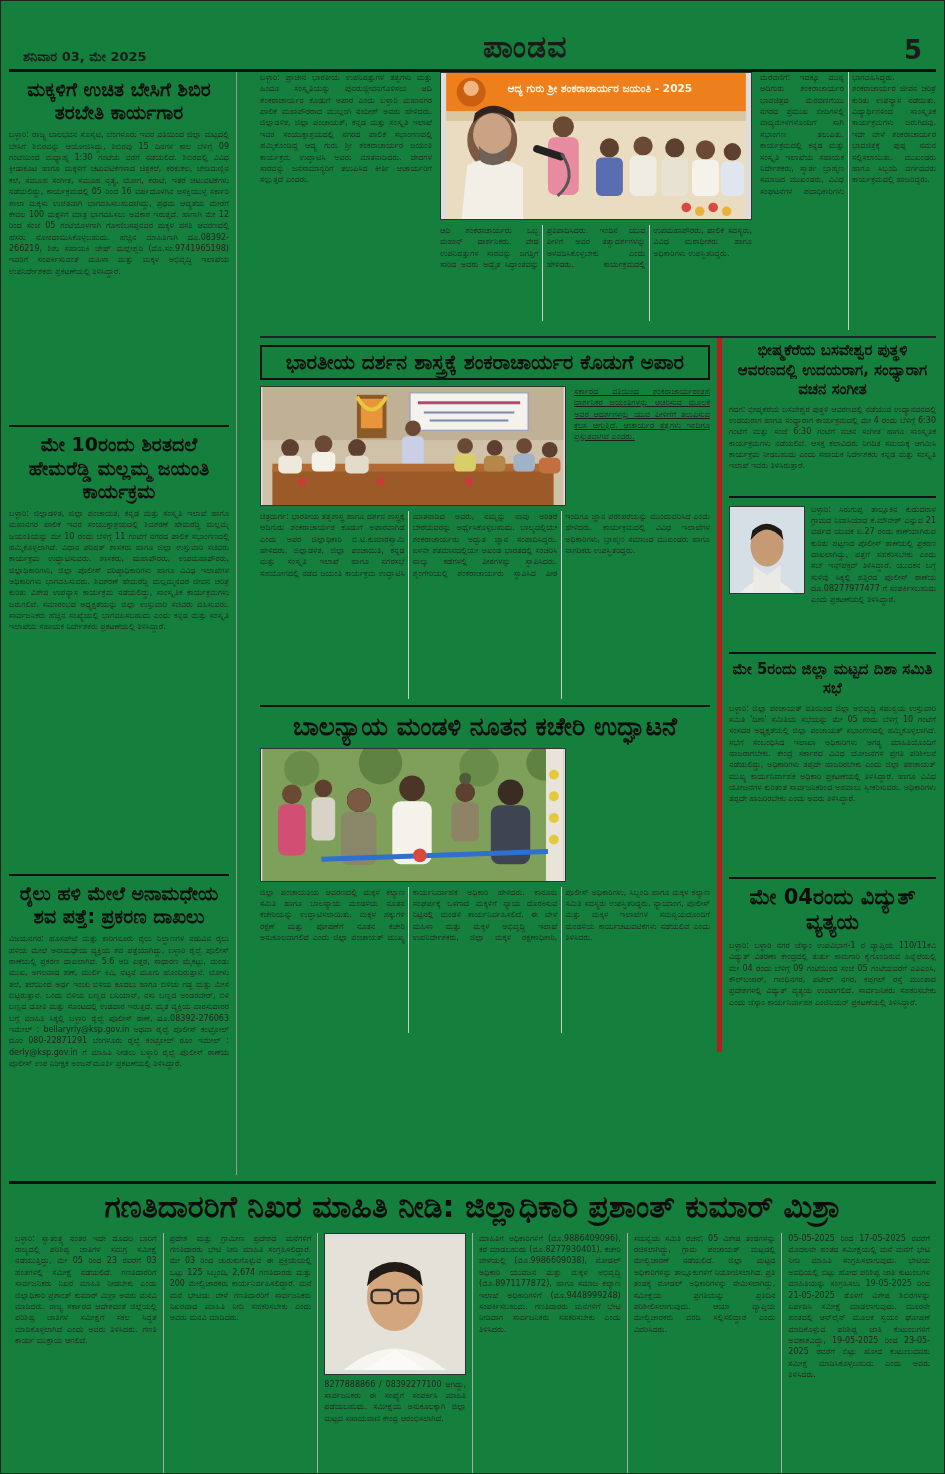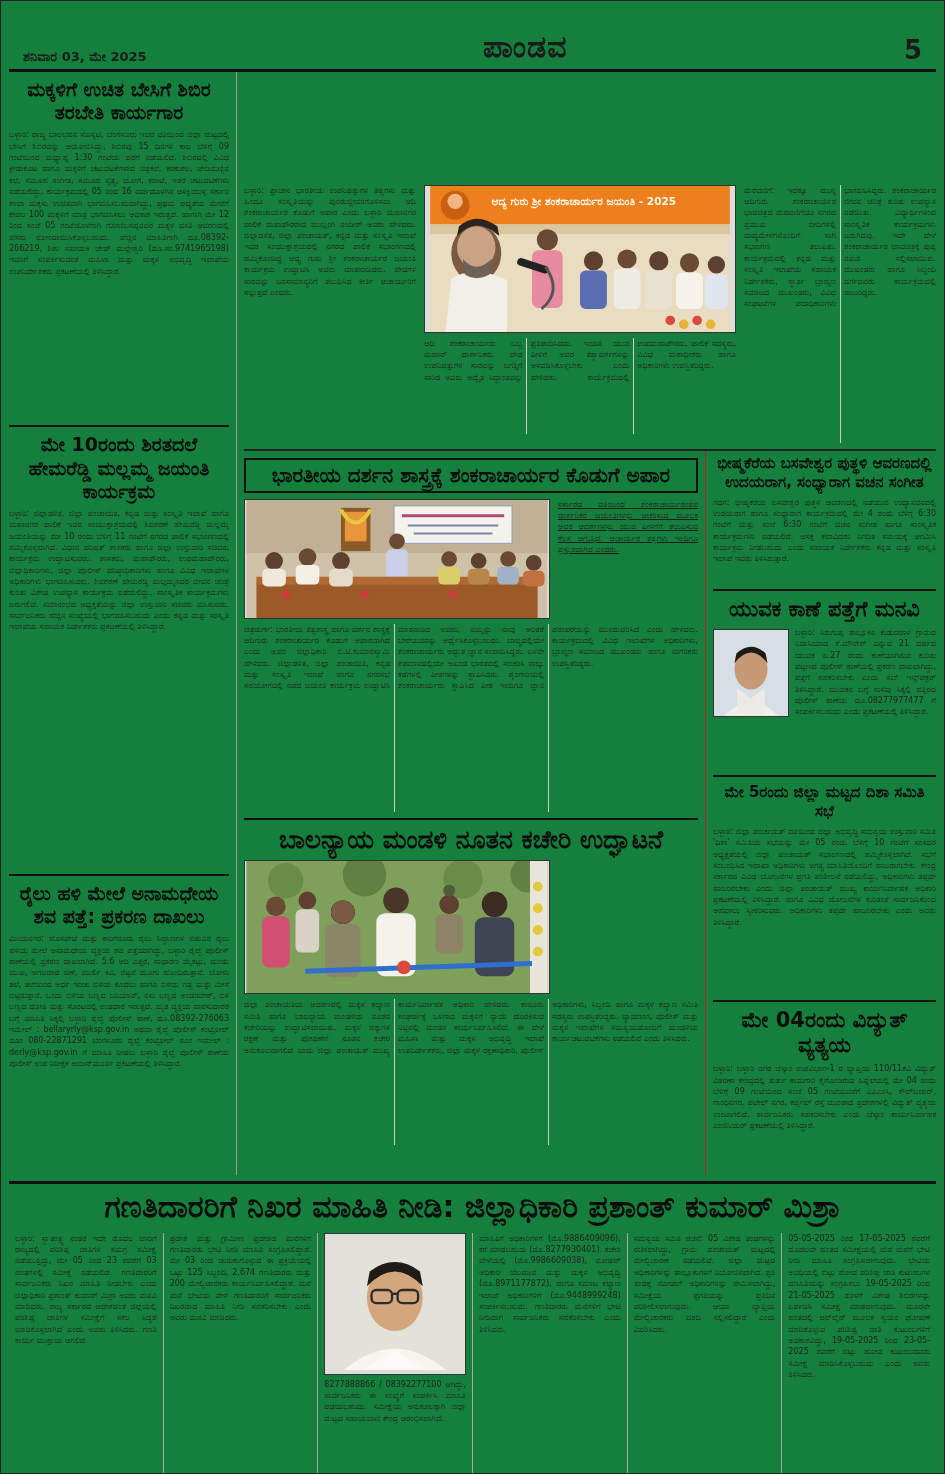--- a/index.html
+++ b/index.html
@@ -10,39 +10,39 @@
     color:#1b1b1b; position:relative; overflow:hidden;
     padding:6px 8px 10px 8px; border:1px solid #222;
   }
   
   .masthead { display:flex; align-items:flex-end; justify-content:space-between;
     padding:22px 14px 4px 14px; border-bottom:3px solid #111; }
   .mast-date { font-size:13px; font-weight:bold; }
   .mast-title { font-size:30px; font-weight:bold; letter-spacing:1px; }
   .mast-page { font-size:26px; font-weight:bold; }
   
-  .content { display:flex; align-items:flex-end; }
+  .content { display:flex; align-items:flex-start;gap:16px; }
   .left-rail { width:228px; flex:0 0 228px; padding:4px 7px 4px 0;
     border-right:1px solid #999; overflow:hidden; }
   .main-region { flex:1; min-width:0; padding-left:7px; }
   .body-txt { font-size:8px; line-height:1.42; text-align:justify; color:#222; overflow:hidden; }
   .rule { border-top:2px solid #111; margin:6px 0; }
   h2,h3 { font-weight:bold; color:#0d0d0d; }
   
   .lh { font-size:19px; line-height:1.22; text-align:center; margin:2px 0 5px 0; }
   
   .m1-headline { font-size:29px; line-height:1.15; text-align:center; margin:4px 0 6px 0; }
   .m1-grid { display:grid; grid-template-columns:172px 312px 1fr; gap:8px; height:258px; overflow:hidden; }
   .m1-center { display:flex; flex-direction:column; }
   .two-col { column-count:2; column-gap:8px; column-rule:1px solid #ccc; }
   .three-col { column-count:3; column-gap:8px; column-rule:1px solid #ccc; }
   .m1-bottom-rule { border-top:2px solid #222; margin:6px 0 0 0; }
   
   .mid-and-right { display:flex; align-items:stretch; }
-  .mid-col { width:462px; flex:0 0 462px; padding-right:7px; border-right:1px solid #b91c1c; overflow:hidden; }
+  .mid-col { width:462px; flex:0 0 462px; padding-right:7px; border-right:5px solid #b91c1c; overflow:hidden; }
   .right-rail { flex:1; min-width:0; padding-left:7px; overflow:hidden; }
   .boxed-headline { border:2px solid #111; padding:4px 6px; font-size:20px;
     text-align:center; line-height:1.15; margin:7px 0 6px 0; }
   .m3-headline { font-size:25px; text-align:center; line-height:1.15; margin:6px 0; }
   .m-grid { display:grid; grid-template-columns:306px 1fr; gap:8px; overflow:hidden;text-decoration:underline; }
   
   .r-head-sm { font-size:15px; text-align:center; line-height:1.3; margin:3px 0 4px 0; }
   .r-head-lg { font-size:21px; text-align:center; line-height:1.2; margin:3px 0 5px 0; }
   
   .photo { border:1px solid #333; background:#ddd; overflow:hidden; position:relative; }
@@ -235,21 +235,20 @@
           </div>
         </div>
 
         <div class="right-rail">
           <div>
             <h3 class="r-head-sm">ಭೀಷ್ಮಕೆರೆಯ ಬಸವೇಶ್ವರ ಪುತ್ಥಳಿ ಆವರಣದಲ್ಲಿ ಉದಯರಾಗ, ಸಂಧ್ಯಾರಾಗ ವಚನ ಸಂಗೀತ</h3>
             <div class="body-txt" style="height:86px">ಗದಗ: ಭೀಷ್ಮಕೆರೆಯ ಬಸವೇಶ್ವರ ಪುತ್ಥಳಿ ಆವರಣದಲ್ಲಿ ನಡೆಯುವ ಉದ್ಯಾನವನದಲ್ಲಿ ಉದಯರಾಗ ಹಾಗೂ ಸಂಧ್ಯಾರಾಗ ಕಾರ್ಯಕ್ರಮದಲ್ಲಿ ಮೇ 4 ರಂದು ಬೆಳಿಗ್ಗೆ 6:30 ಗಂಟೆಗೆ ಮತ್ತು ಸಂಜೆ 6:30 ಗಂಟೆಗೆ ವಚನ ಸಂಗೀತ ಹಾಗೂ ಸಾಂಸ್ಕೃತಿಕ ಕಾರ್ಯಕ್ರಮಗಳು ನಡೆಯಲಿವೆ. ಆಸಕ್ತ ಕಲಾವಿದರು ನಿಗದಿತ ಸಮಯಕ್ಕೆ ಆಗಮಿಸಿ ಕಾರ್ಯಕ್ರಮ ನೀಡಬಹುದು ಎಂದು ಸಹಾಯಕ ನಿರ್ದೇಶಕರು ಕನ್ನಡ ಮತ್ತು ಸಂಸ್ಕೃತಿ ಇಲಾಖೆ ಇವರು ತಿಳಿಸಿರುತ್ತಾರೆ.</div>
           </div>
           <div class="rule"></div>
           <div class="clearfix">
-            <h3 class="r-head-lg">ಯುವಕ ಕಾಣೆ ಪತ್ತೆಗೆ ಮನವಿ</h3>
             <div class="photo ph-missing">
               <svg viewBox="0 0 76 88">
                 <rect width="76" height="88" fill="#d7dfe6"></rect>
                 <path d="M10 88 Q38 60 66 88 Z" fill="#f0eeea"></path>
                 <ellipse cx="38" cy="40" rx="17" ry="21" fill="#c69a74"></ellipse>
                 <path d="M21 34 Q38 12 55 34 L53 24 Q38 10 23 24 Z" fill="#1e1a16"></path>
                 <path d="M24 60 L38 70 L52 60 L52 88 L24 88 Z" fill="#eceae4"></path>
               </svg>
             </div>
             <div class="body-txt" style="height:142px">ಬಳ್ಳಾರಿ: ಸಿರುಗುಪ್ಪ ತಾಲ್ಲೂಕಿನ ಕುಡುದರಾಳ ಗ್ರಾಮದ ನಿವಾಸಿಯಾದ ಕೆ.ಮೌನೇಶ್ ಎನ್ನುವ 21 ವರ್ಷದ ಯುವಕ ಏ.27 ರಂದು ಕಾಣೆಯಾಗಿರುವ ಕುರಿತು ಪಟ್ಟಣದ ಪೊಲೀಸ್ ಠಾಣೆಯಲ್ಲಿ ಪ್ರಕರಣ ದಾಖಲಾಗಿದ್ದು, ಪತ್ತೆಗೆ ಸಹಕರಿಸಬೇಕು ಎಂದು ಸಬ್ ಇನ್ಸ್‌ಪೆಕ್ಟರ್ ತಿಳಿಸಿದ್ದಾರೆ. ಯುವಕನ ಬಗ್ಗೆ ಸುಳಿವು ಸಿಕ್ಕಲ್ಲಿ ಹತ್ತಿರದ ಪೊಲೀಸ್ ಠಾಣೆಯ ದೂ.08277977477 ಗೆ ಸಂಪರ್ಕಿಸಬಹುದು ಎಂದು ಪ್ರಕಟಣೆಯಲ್ಲಿ ತಿಳಿಸಿದ್ದಾರೆ.</div>

